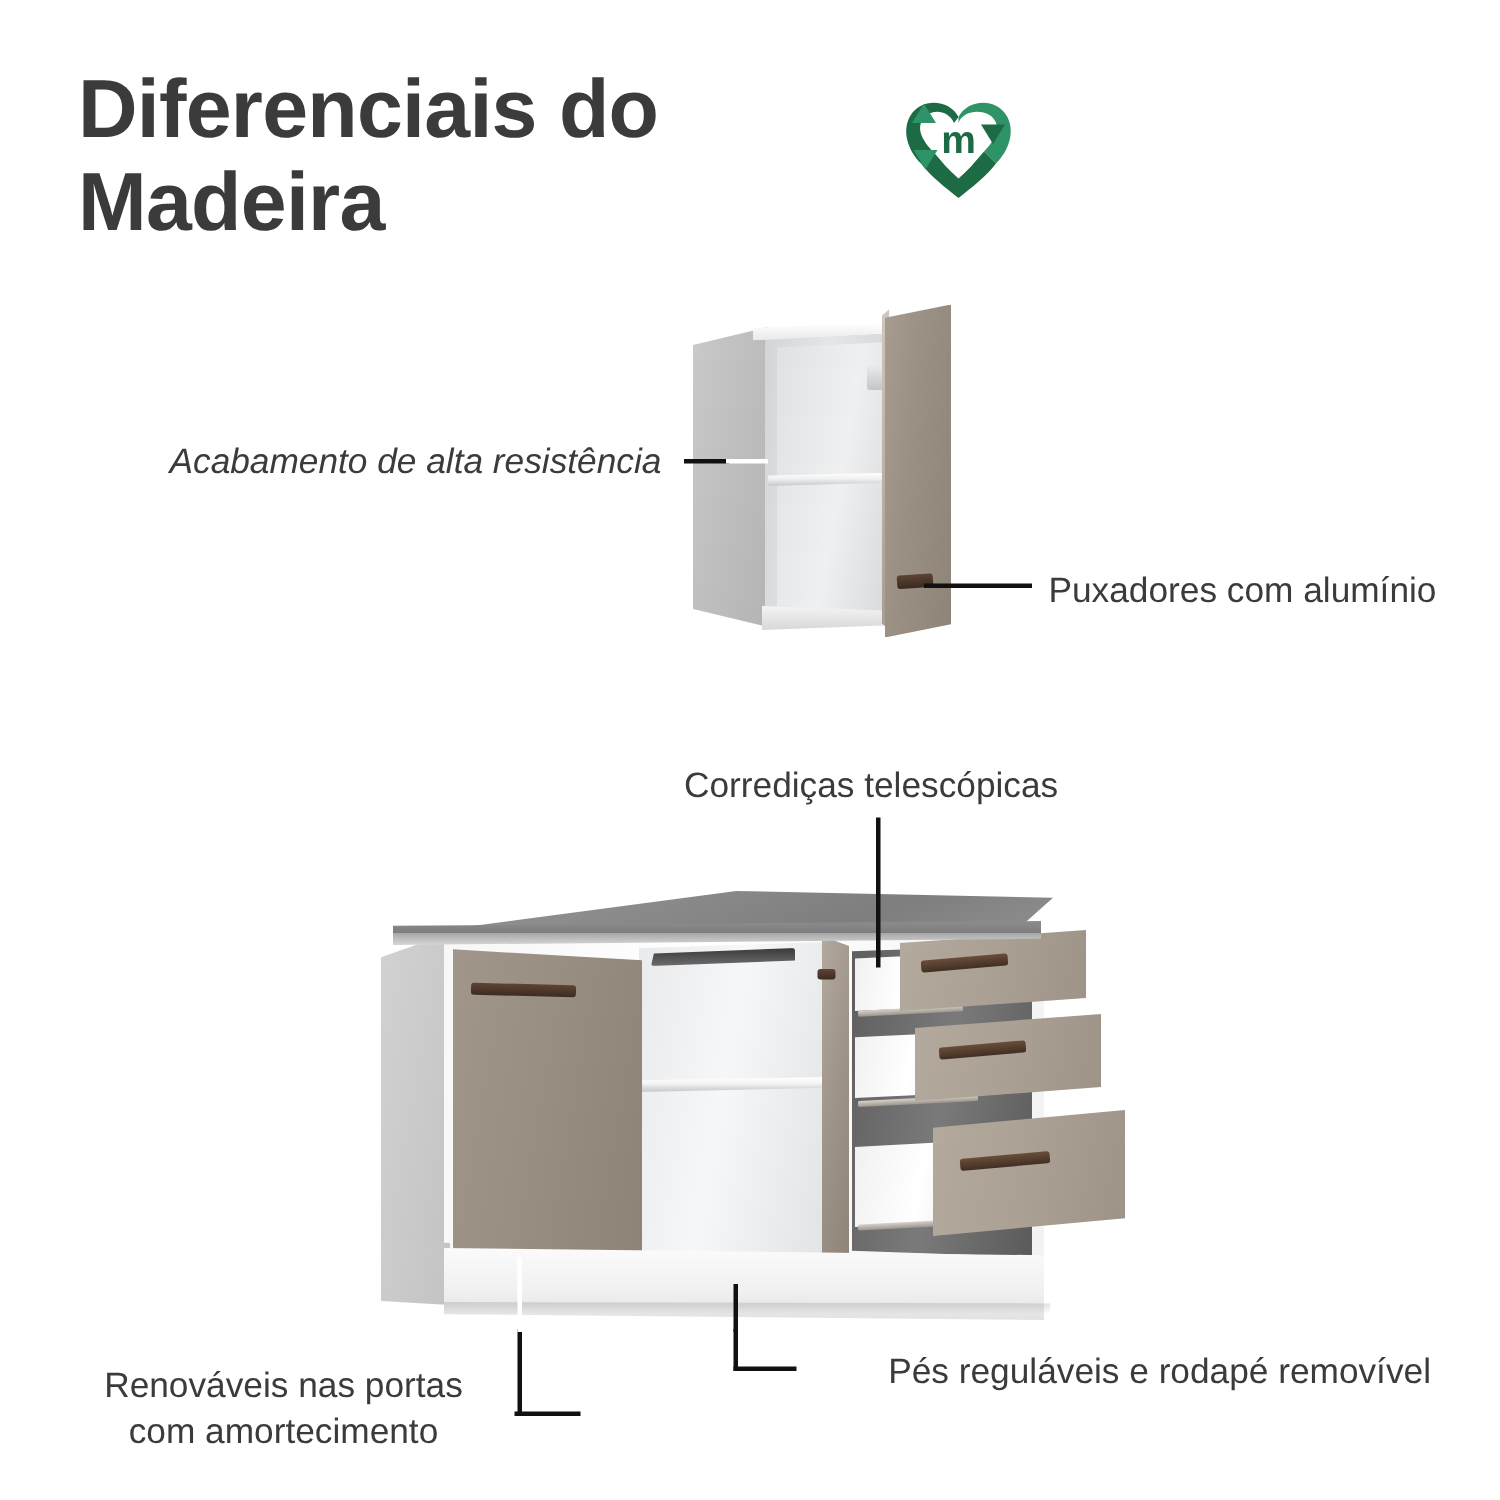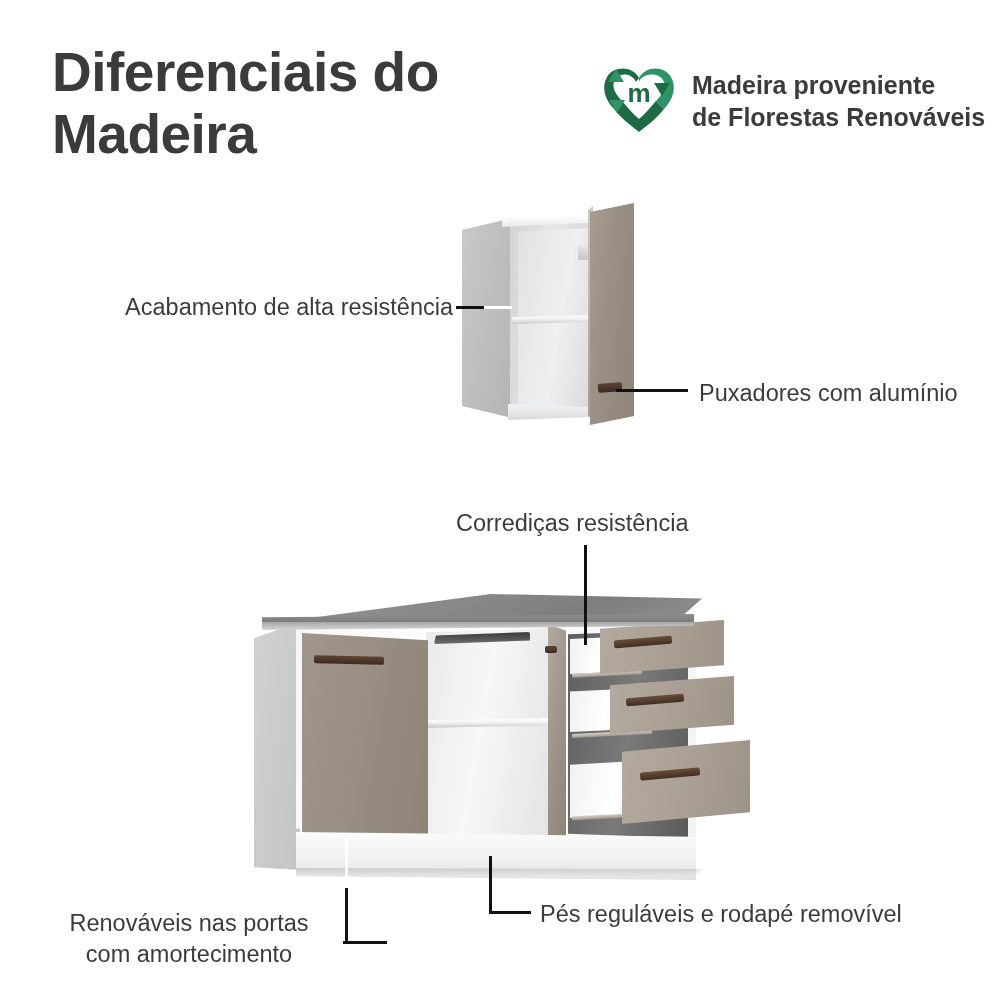--- a/index.html
+++ b/index.html
@@ -343,38 +343,36 @@
 
       <path d="M70 21 L54 21 L62 34 Z" fill="#1d6b45"></path>
 
       <path d="M14 47 C20 55, 30 63, 39 70 C48 63, 58 55, 64 47 L56 39 C50 46, 45 52, 39 57 C33 52, 28 46, 22 39 Z" fill="#1d6b45"></path>
 
       <path d="M9 38 L25 38 L17 51 Z" fill="#2e9468"></path>
 
       <text x="39" y="40" font-family="'Liberation Sans', sans-serif" font-size="26" font-weight="bold" fill="#1d6b45" text-anchor="middle">m</text>
     </svg>
   </span>
-  <span class="badge-text">Madeira proveniente
-de Florestas Renováveis</span>
 </div>
 
 <div id="wall-cabinet">
   <div id="wc-side"></div>
   <div id="wc-interior"></div>
   <div id="wc-back"></div>
   <div id="wc-top"></div>
   <div id="wc-hinge"></div>
   <div id="wc-shelf"></div>
   <div id="wc-bottom"></div>
   <div id="wc-door-edge"></div>
   <div id="wc-door"></div>
   <div id="wc-handle"></div>
 </div>
 
-<div class="callout" style="left:113px; top:292px; width:340px; text-align:right;">Acabamento de alta resistência</div>
+<div class="callout" style="left:113px; top:292px; width:340px; text-align:left;font-style:italic;">Acabamento de alta resistência</div>
 <div class="leader" style="left:456px; top:306px; width:30px; height:3px;"></div>
 <div class="leader white" style="left:484px; top:306px; width:28px; height:3px;"></div>
 
 <div class="leader" style="left:616px; top:389px; width:72px; height:3px;"></div>
 <div class="callout" style="left:699px; top:378px; width:300px; text-align:left;">Puxadores com alumínio</div>
 
 <div id="base-cabinet">
   <div id="bc-side"></div>
   <div id="bc-body"></div>
   <div id="bc-cavity"></div>
@@ -402,25 +400,25 @@
   <div id="bc-handle-left"></div>
 
   <div id="bc-plinth-side"></div>
   <div id="bc-plinth-front"></div>
   <div id="bc-base-shadow"></div>
 
   <div id="bc-top-face"></div>
   <div id="bc-top-front"></div>
 </div>
 
-<div class="callout" style="left:456px; top:508px; width:300px; text-align:left;">Corrediças resistência</div>
+<div class="callout" style="left:456px; top:508px; width:300px; text-align:left;">Corrediças telescópicas</div>
 <div class="leader" style="left:584px; top:545px; width:3px; height:100px;"></div>
 
 <div class="callout" style="left:44px; top:908px; width:290px; text-align:center;">Renováveis nas portas
 com amortecimento</div>
 <div class="leader" style="left:343px; top:941px; width:44px; height:3px;"></div>
 <div class="leader" style="left:345px; top:886px; width:3px; height:58px;"></div>
 <div class="leader white" style="left:345px; top:838px; width:3px; height:50px;"></div>
 
 <div class="leader" style="left:489px; top:886px; width:3px; height:28px;"></div>
 <div class="leader" style="left:489px; top:911px; width:42px; height:3px;"></div>
 <div class="leader" style="left:489px; top:856px; width:3px; height:32px;"></div>
-<div class="callout" style="left:540px; top:899px; width:400px; text-align:left;">Pés reguláveis e rodapé removível</div>
+<div class="callout" style="left:554px; top:899px; width:400px; text-align:right;">Pés reguláveis e rodapé removível</div>
 
 </body></html>

